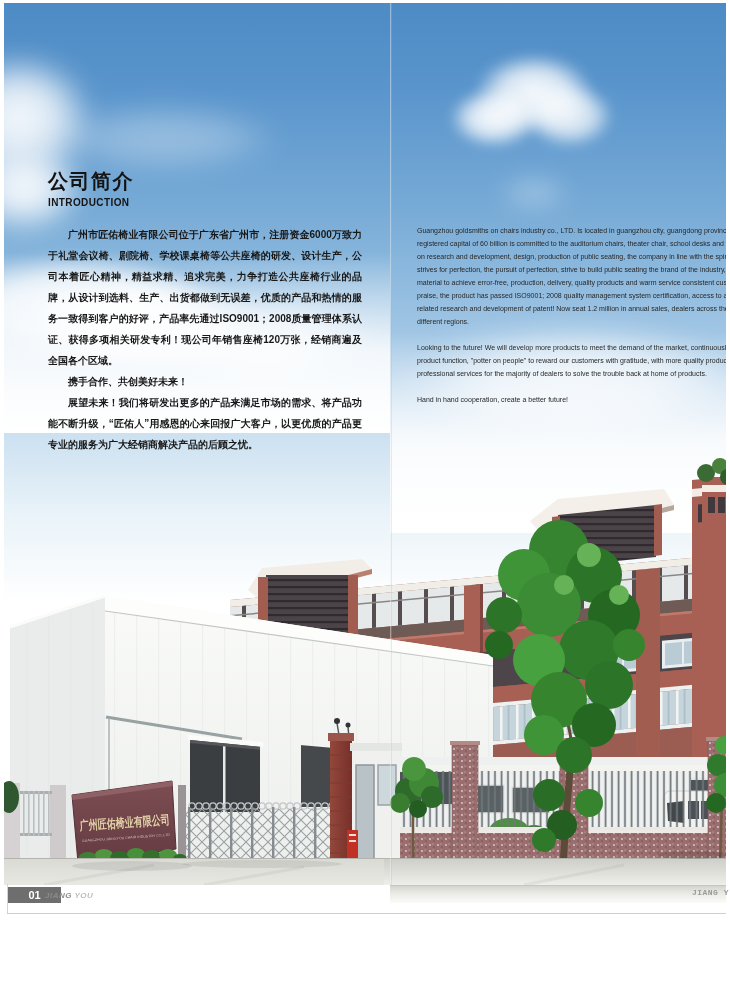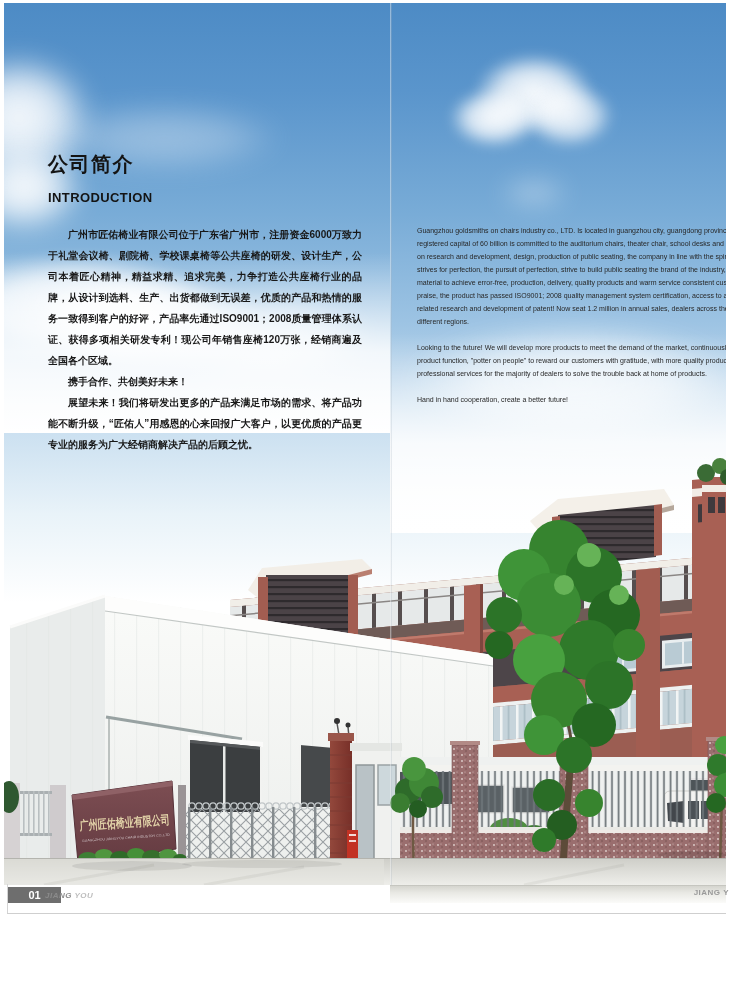--- a/index.html
+++ b/index.html
@@ -9,41 +9,41 @@
     background:linear-gradient(180deg,#4d8bc5 0%,#5a95cc 10%,#79acd7 24%,#9cc3e3 36%,
                #c6ddef 47%,#e9f3f9 58%,#ffffff 68%,#ffffff 100%);}
   .cloud{position:absolute;border-radius:50%;
     background:radial-gradient(closest-side,rgba(255,255,255,.96) 0%,rgba(255,255,255,.75) 55%,rgba(255,255,255,0) 100%);
     filter:blur(6px);}
   .cloud.soft{filter:blur(12px);}
   .haze{position:absolute;background:linear-gradient(180deg,rgba(255,255,255,0) 0%,rgba(255,255,255,.85) 55%,#ffffff 100%);}
   .divider{position:absolute;left:386px;top:0;width:2px;height:100%;
     background:linear-gradient(90deg,rgba(255,255,255,.55),rgba(70,95,120,.16));}
   .title-block{position:absolute;left:44px;top:150px;color:#141414;}
-  .title-cn{font-size:20px;font-weight:900;letter-spacing:1.5px;line-height:22px;}
-  .title-en{font-size:13px;font-weight:bold;letter-spacing:0.4px;margin-top:15px;}
+  .title-cn{font-size:20px;font-weight:900;letter-spacing:1.5px;line-height:22px;margin-top:17px;}
+  .title-en{font-size:10px;font-weight:bold;letter-spacing:0.4px;margin-top:5px;}
   .cn-text{position:absolute;left:44px;top:221px;width:314px;font-size:10px;font-weight:bold;
     line-height:21px;color:#181818;text-align:justify;}
   .cn-text p{margin:0;text-indent:2em;}
   .en-text{position:absolute;left:413px;top:221px;width:358px;font-size:7px;line-height:13px;
     color:#272727;text-align:left;}
   .en-text p{margin:0 0 13px 0;}
   .photo{position:absolute;left:0;top:432px;width:722px;height:450px;}
   .footer-line{position:absolute;left:7px;top:913px;width:719px;height:1px;background:#cfcfcf;}
   .footer-tick{position:absolute;left:7px;top:884px;width:1px;height:29px;background:#d4d4d4;}
   .pageno{position:absolute;left:8px;top:887px;width:53px;height:16px;background:#6e6e6e;
     color:#ffffff;font-size:11px;font-weight:bold;text-align:center;line-height:16px;}
   .brand-left{position:absolute;left:45px;top:891px;font-size:8px;font-weight:bold;
     color:#8b8b8b;letter-spacing:.5px;font-style:italic;}
   .brand-left .lite{color:#bdbdbd;}
   .road-strip{position:absolute;left:390px;top:885px;width:336px;height:17px;
     background:linear-gradient(180deg,#d5d5cf 0%,#e9e9e4 40%,#fbfbf9 100%);
     border-top:1px solid #c6c6c0;}
   .brand-right{position:absolute;right:1px;top:888px;font-size:8px;font-weight:bold;
-    color:#9a9a9a;letter-spacing:.5px;}
+    color:#9a9a9a;letter-spacing:.5px;font-family:Liberation Mono, monospace;}
 </style>
 </head>
 <body>
 
 <div class="spread">
 
   <div class="cloud soft" style="left:-60px;top:50px;width:150px;height:130px;"></div>
   <div class="cloud soft" style="left:-40px;top:140px;width:120px;height:90px;"></div>
   <div class="cloud soft" style="left:40px;top:100px;width:240px;height:70px;opacity:.35;"></div>
 

